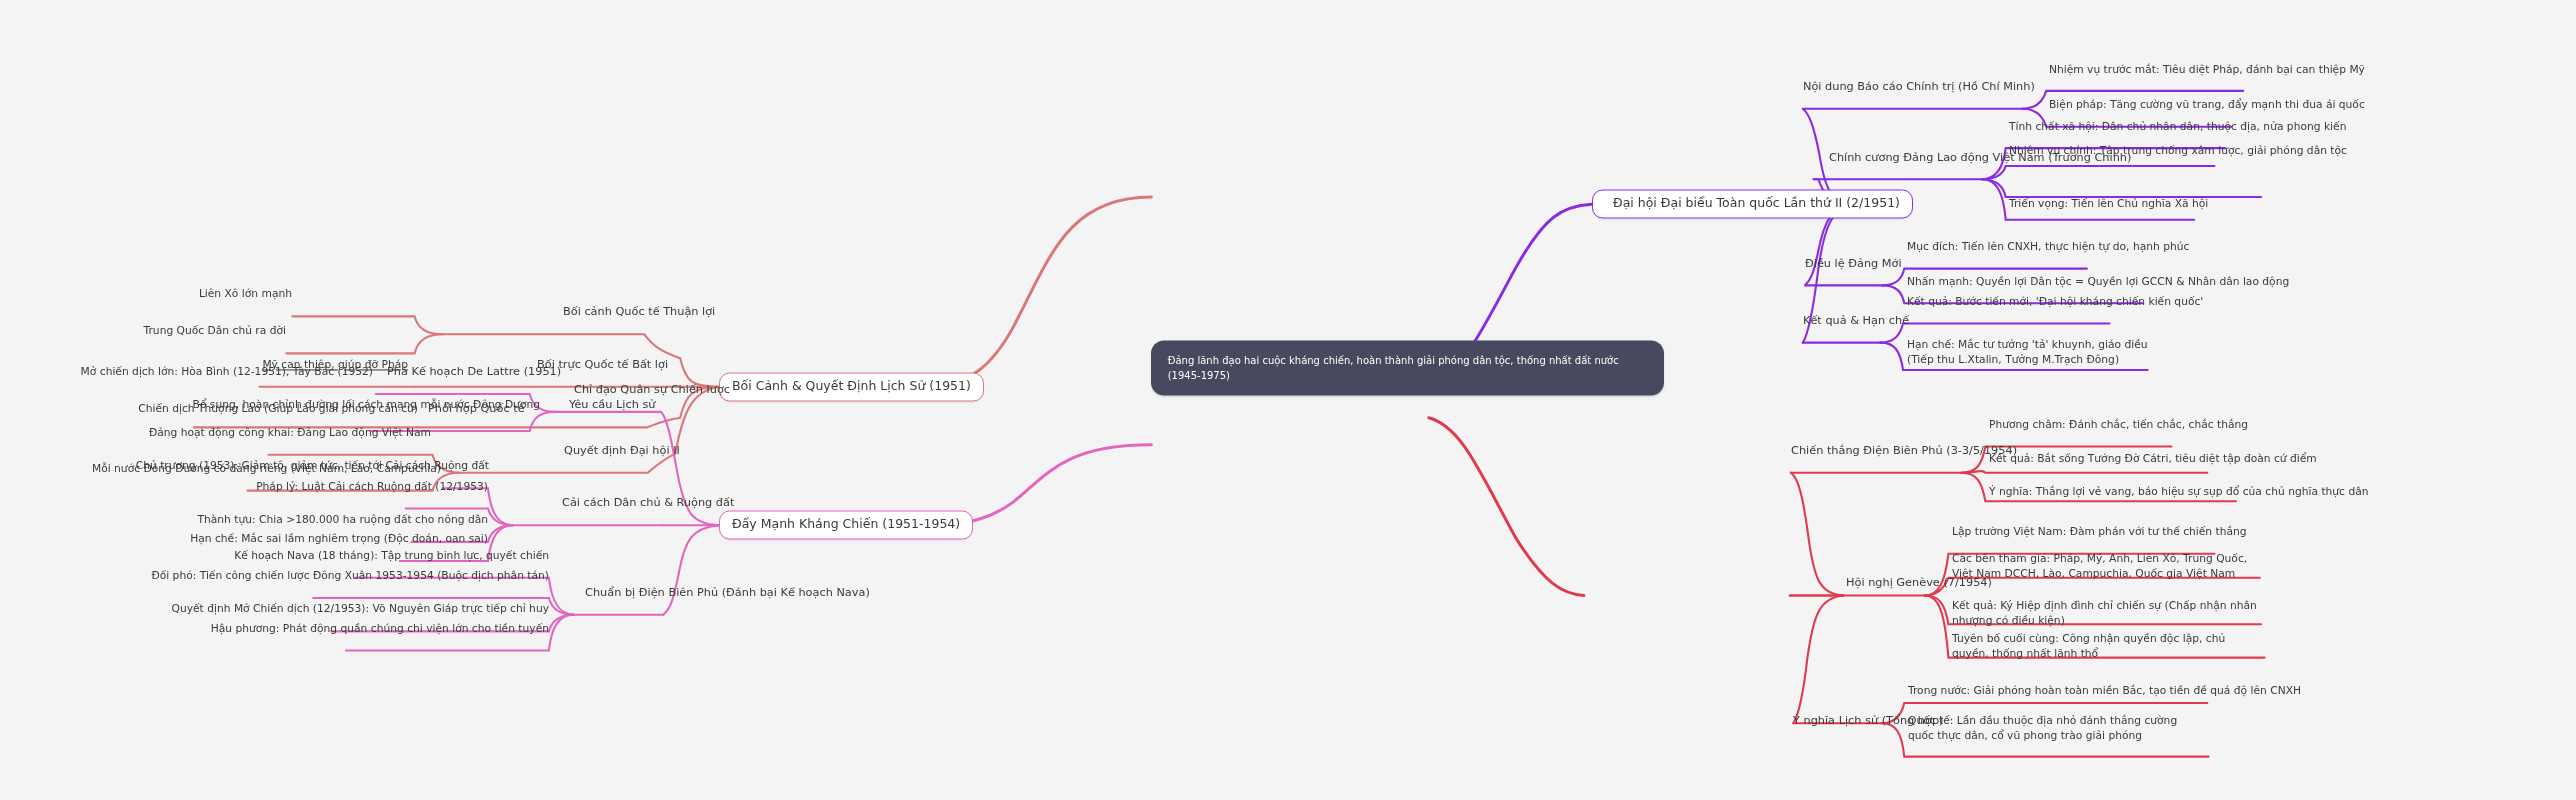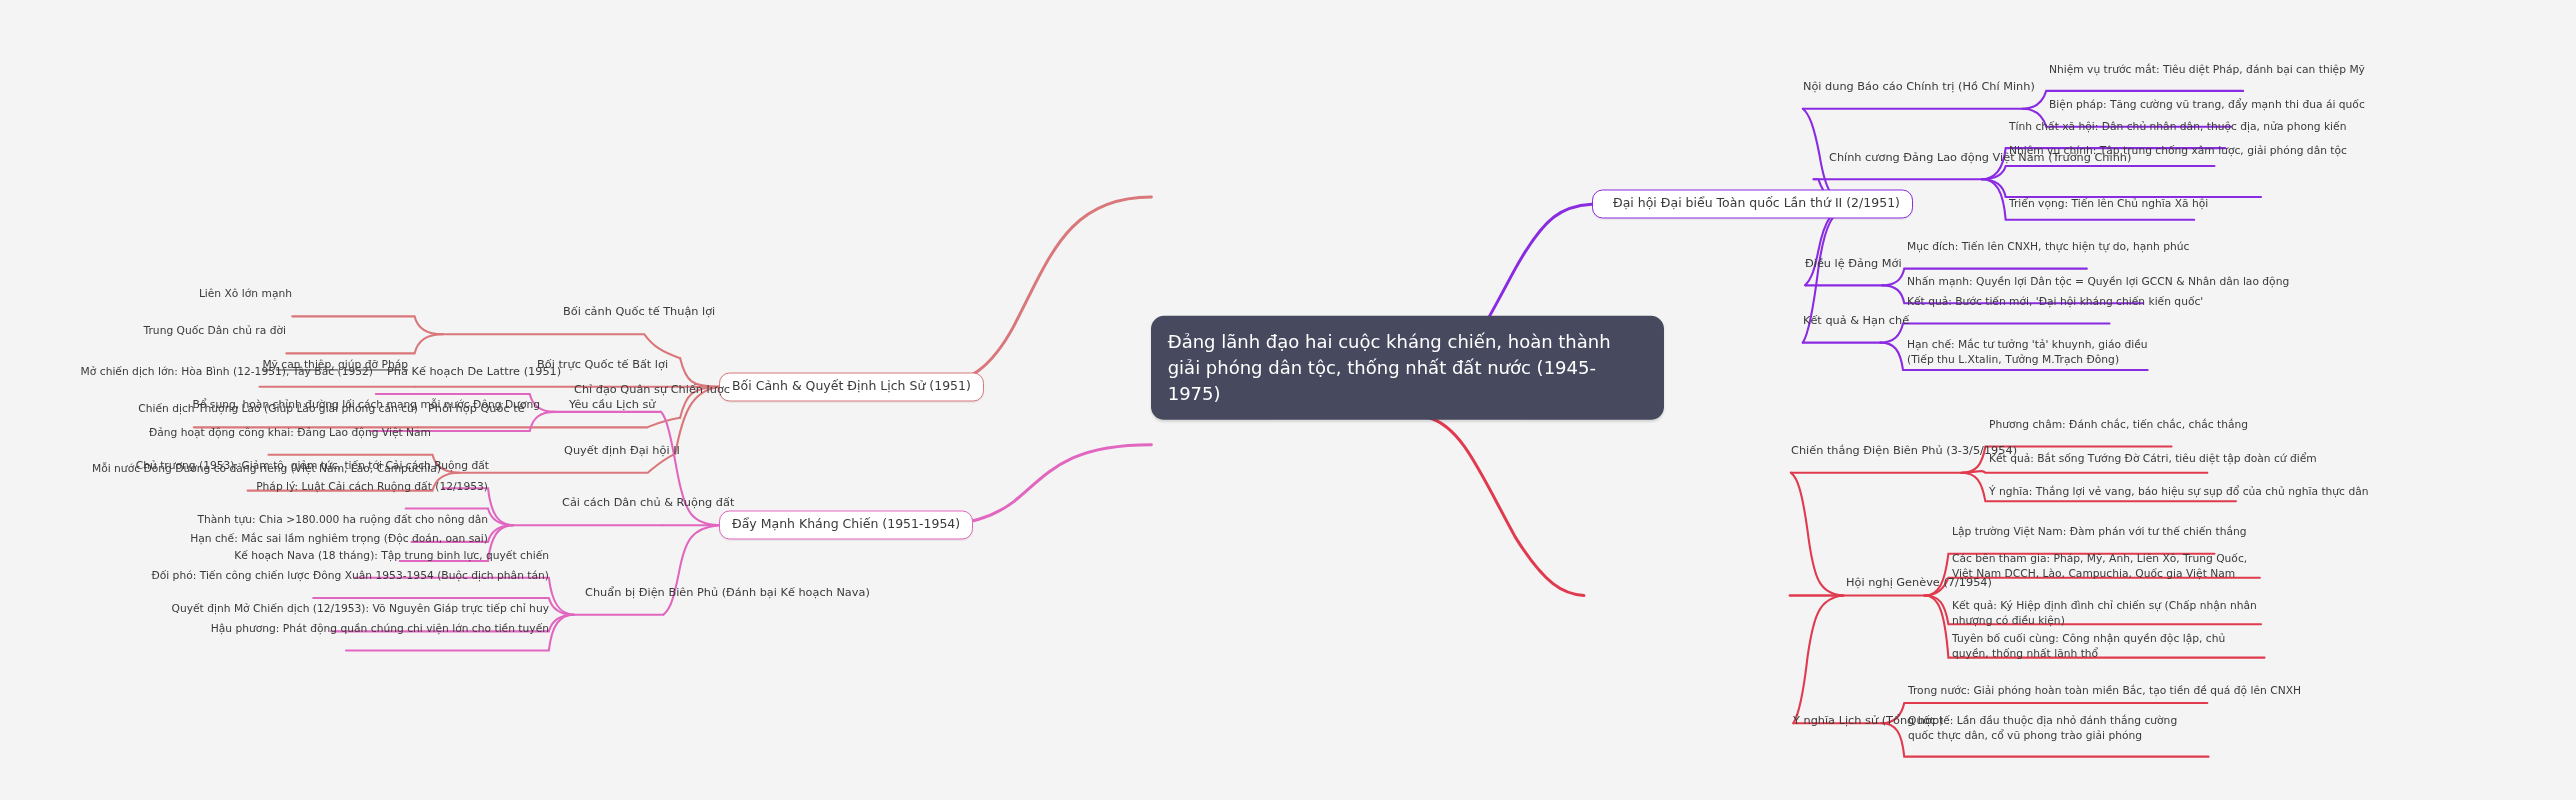--- a/index.html
+++ b/index.html
@@ -14,21 +14,21 @@
   svg.links{position:absolute;left:0;top:0;width:2576px;height:801px;pointer-events:none;}
 
   .node{position:absolute;box-sizing:border-box;}
 
   
   .root{
     background:#474a5e;
     color:#ffffff;
     border-radius:13px;
     padding:13px 16.7px;
-    font-size:18px;
+    font-size:10px;
     line-height:1.45;
     width:513px;
     box-shadow:0 1.2px 2.4px rgba(0,0,0,.12);
   }
 
   
   .pill{
     background:#ffffff;
     border:1.8px solid #cccccc;
     border-radius:10.7px;

